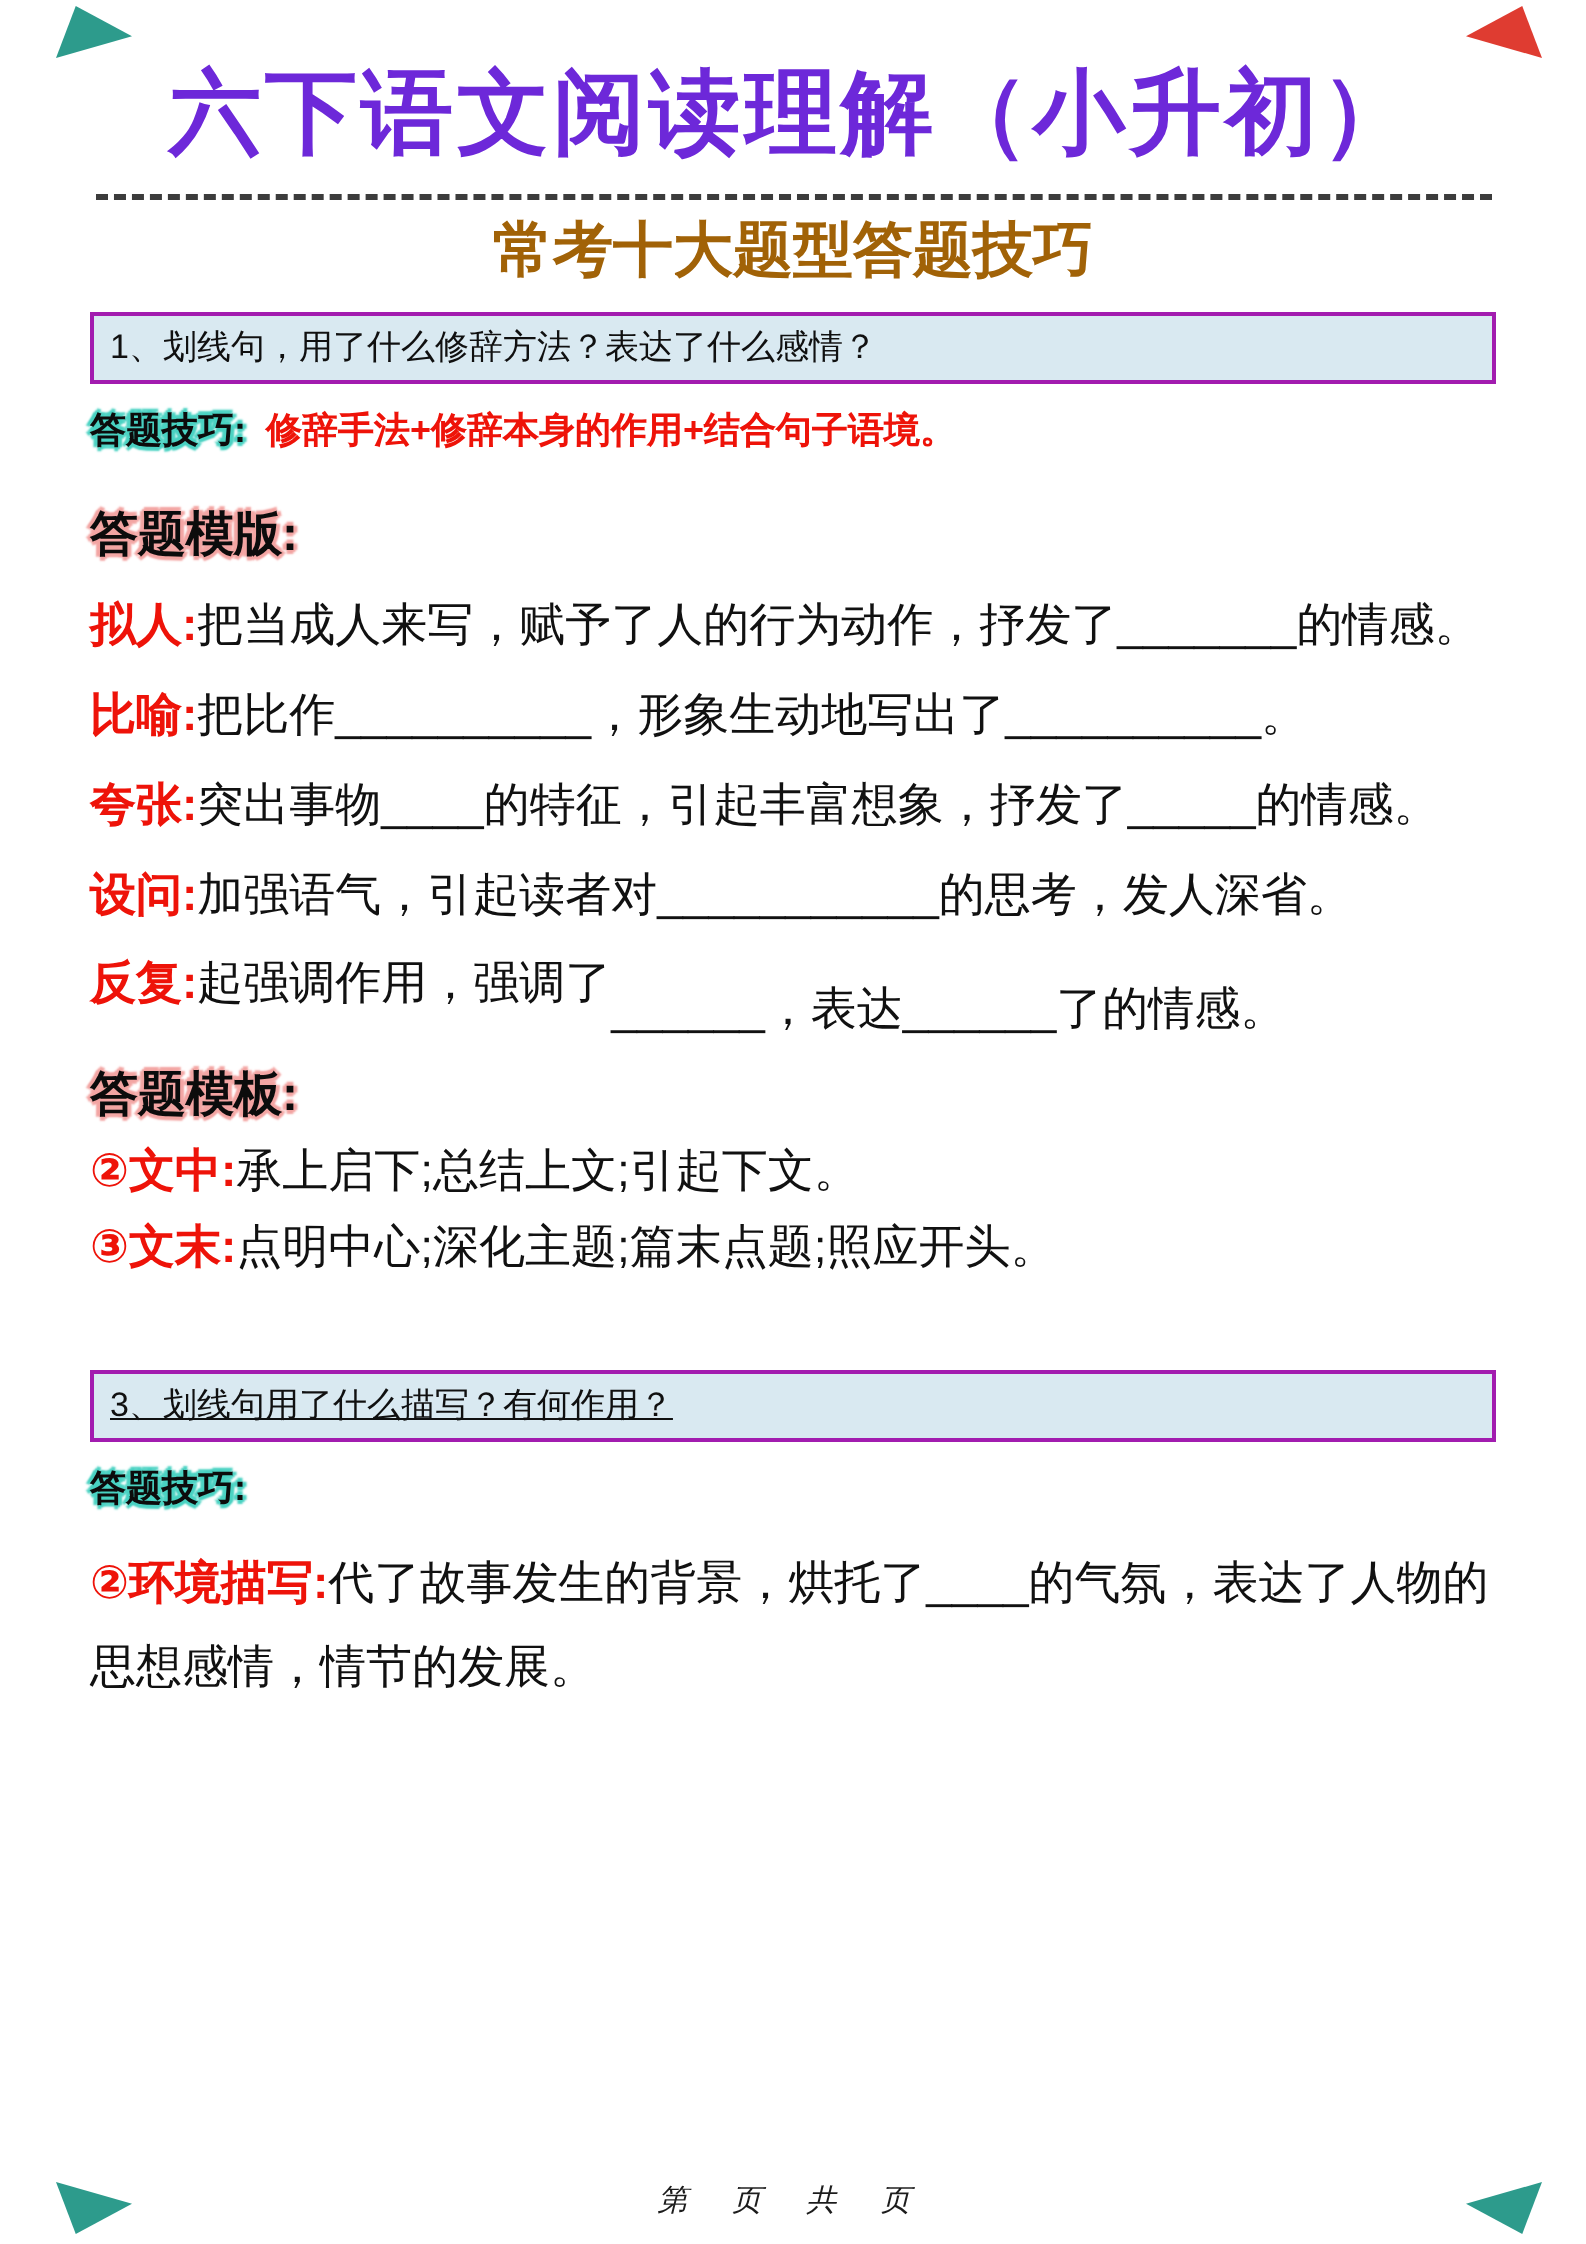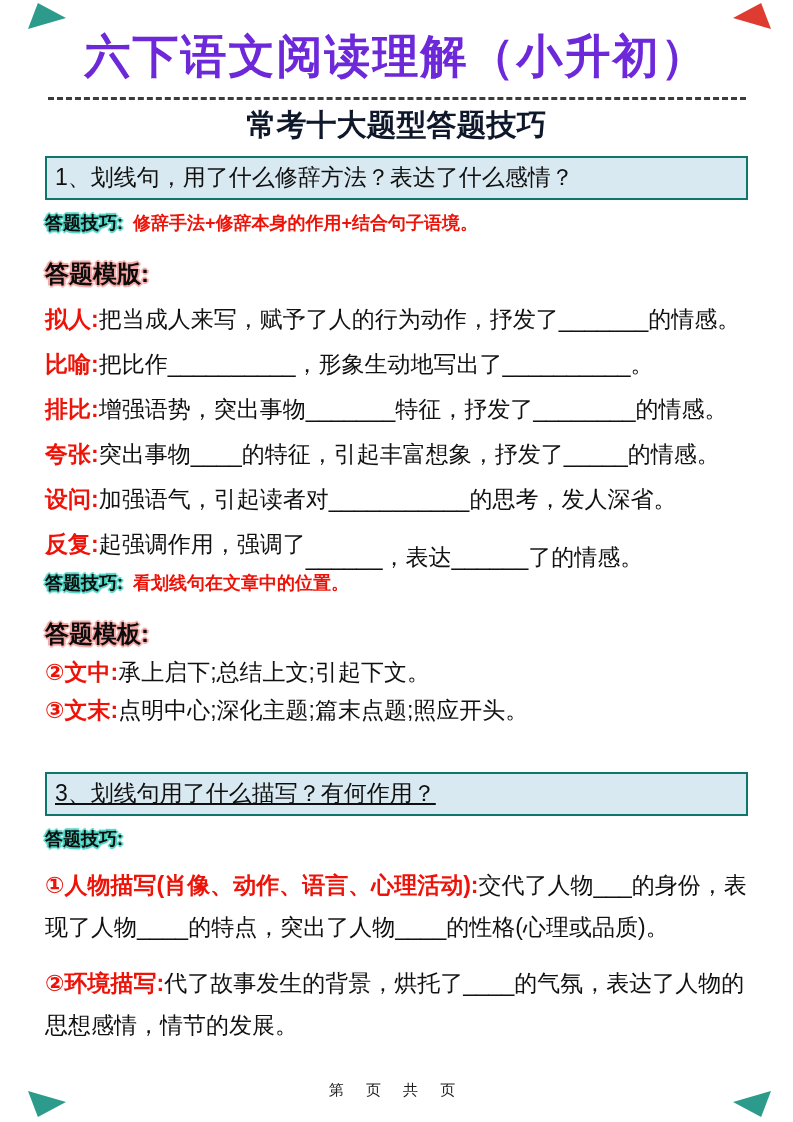--- a/index.html
+++ b/index.html
@@ -20,27 +20,27 @@
   .page-title {
     margin-top:26px; text-align:center;
     font-size:46px; font-weight:800; letter-spacing:2px; color:#6d28d9;
   }
   .divider {
     width:698px; margin:9px auto 0;
     border-top:3px dashed #3c3c3c; height:0;
   }
   .subtitle {
     text-align:center; margin-top:5px;
-    font-size:30px; font-weight:700; color:#0f172a;
+    font-size:30px; font-weight:700; color:#a16207;
   }
   .content { padding:0 45px; }
 
   .qbox {
-    background:#d9e9f1; border:2px solid #0f766e;
-    font-size:23px; color:#101010;
+    background:#d9e9f1; border:2px solid #a21caf;
+    font-size:17px; color:#101010;
     padding:5px 8px 6px; line-height:1.25;
   }
   .sec1 .qbox { margin-top:10px; }
   .sec2 .qbox { margin-top:26px; }
   .sec3 .qbox { margin-top:46px;text-decoration:underline; }
 
   .tipline { margin-top:13px; font-size:18px; line-height:1.2; }
   .tip-label {
     font-weight:700; color:#0c0c0c;
     text-shadow:-2px 0 1px #49d2c2, 2px 0 1px #49d2c2, 0 -2px 1px #49d2c2,
@@ -60,22 +60,22 @@
   .lbl { color:#ee1309; font-weight:600; }
   .lowered { position:relative; top:13px; display:inline-block; }
 
   .sec2 .tline { margin-top:8px; }
   .sec2 .tline:first-of-type { margin-top:22px; }
 
   .para { font-size:23px; line-height:42px; margin-top:14px; white-space:normal; }
   .sec3 .para:first-of-type { margin-top:16px; }
 
   .footer {
-    position:absolute; bottom:22px; left:0; width:100%;
-    text-align:center; font-size:15px; letter-spacing:9px; color:#1c1c1c;
+    position:absolute; bottom:12px; left:0; width:100%;
+    text-align:center; font-size:15px; letter-spacing:9px; color:#1c1c1c;font-style:italic;
   }
 </style>
 </head>
 <body>
 
 <div class="corner tl"></div>
 <div class="corner tr"></div>
 <div class="corner bl"></div>
 <div class="corner br"></div>
 
@@ -93,56 +93,47 @@
     <div class="tpl-label-row">
       <span class="tpl-label">答题模版:</span>
     </div>
     <div class="tline">
       <span class="lbl">拟人:</span><span>把当成人来写，赋予了人的行为动作，抒发了_______的情感。</span>
     </div>
     <div class="tline">
       <span class="lbl">比喻:</span><span>把比作__________，形象生动地写出了__________。</span>
     </div>
     <div class="tline">
-      <span class="lbl">排比:</span><span>增强语势，突出事物_______特征，抒发了________的情感。</span>
-    </div>
-    <div class="tline">
       <span class="lbl">夸张:</span><span>突出事物____的特征，引起丰富想象，抒发了_____的情感。</span>
     </div>
     <div class="tline">
       <span class="lbl">设问:</span><span>加强语气，引起读者对___________的思考，发人深省。</span>
     </div>
     <div class="tline">
       <span class="lbl">反复:</span><span>起强调作用，强调了</span><span class="lowered">______，表达______了的情感。</span>
     </div>
   </section>
 
   <section class="sec2">
-    <div class="tipline">
-      <span class="tip-label">答题技巧:</span><span class="tip-text">看划线句在文章中的位置。</span>
-    </div>
     <div class="tpl-label-row">
       <span class="tpl-label">答题模板:</span>
     </div>
     <div class="tline">
       <span class="lbl">②文中:</span><span>承上启下;总结上文;引起下文。</span>
     </div>
     <div class="tline">
       <span class="lbl">③文末:</span><span>点明中心;深化主题;篇末点题;照应开头。</span>
     </div>
   </section>
 
   <section class="sec3">
     <div class="qbox">3、划线句用了什么描写？有何作用？</div>
     <div class="tipline">
       <span class="tip-label">答题技巧:</span>
     </div>
     <div class="para">
-      <span class="lbl">①人物描写(肖像、动作、语言、心理活动):</span><span>交代了人物___的身份，表现了人物____的特点，突出了人物____的性格(心理或品质)。</span>
-    </div>
-    <div class="para">
       <span class="lbl">②环境描写:</span><span>代了故事发生的背景，烘托了____的气氛，表达了人物的思想感情，情节的发展。</span>
     </div>
   </section>
 
 </div>
 
 <div class="footer">第 页 共 页</div>
 
 </body></html>

